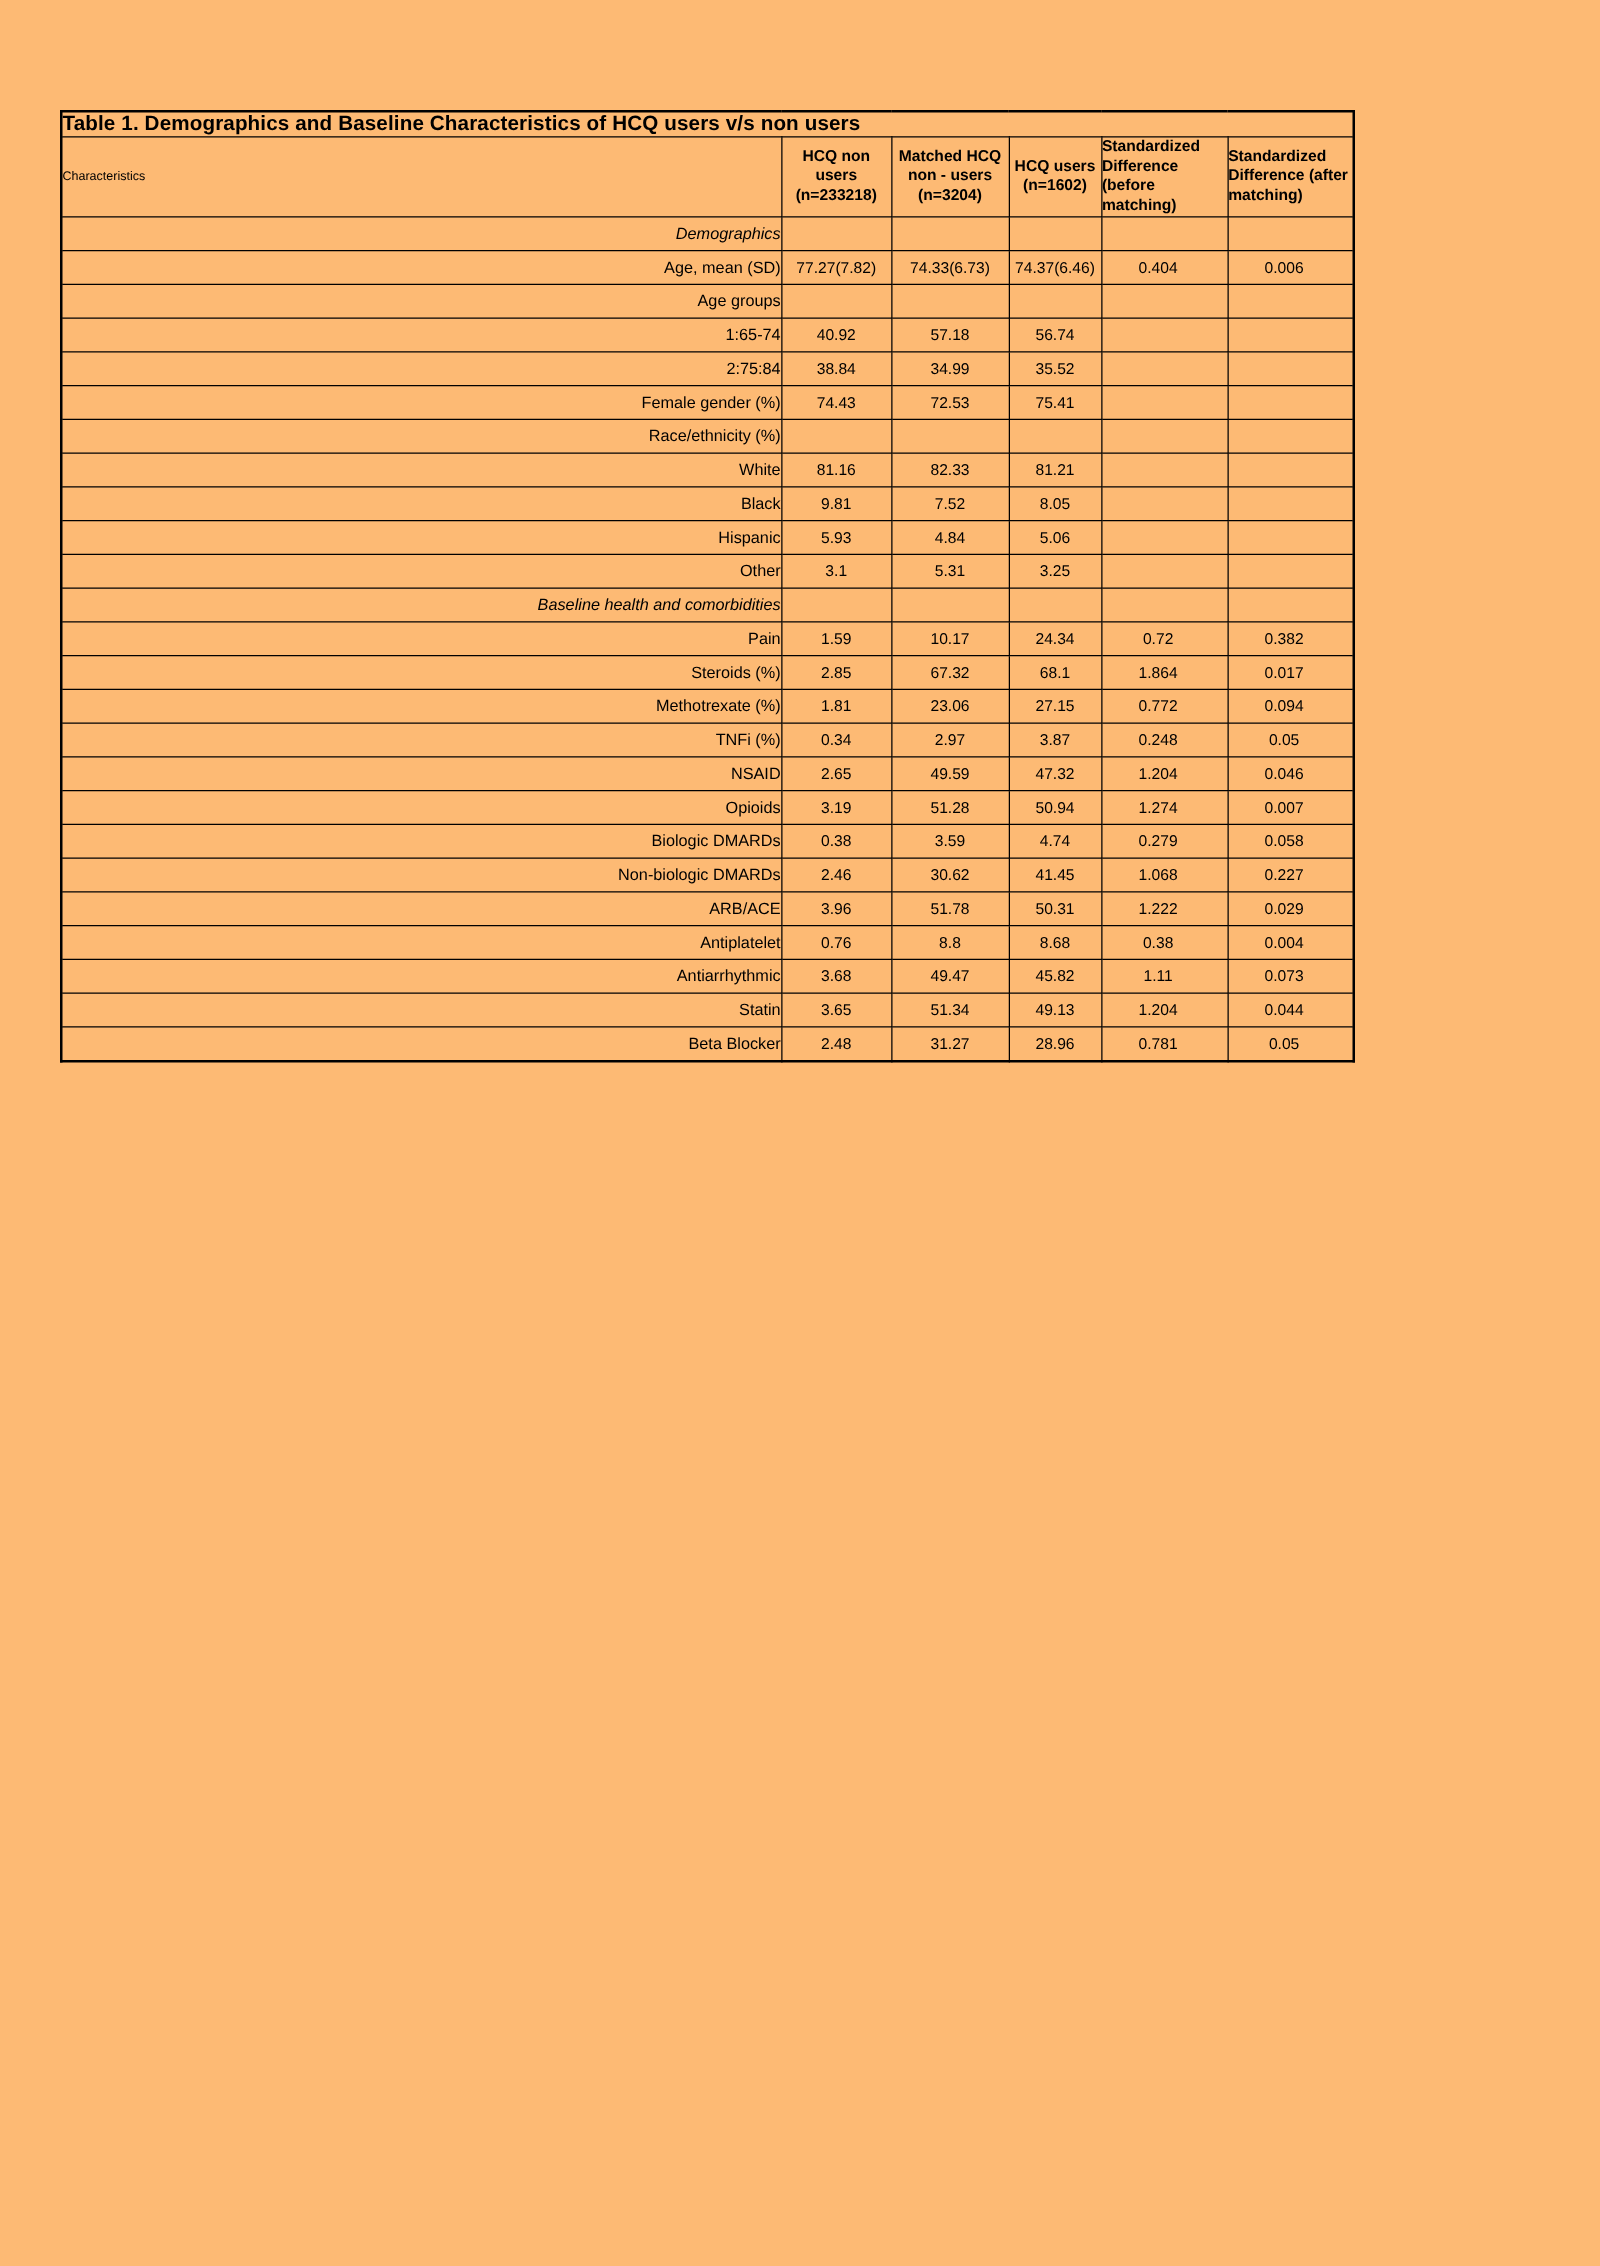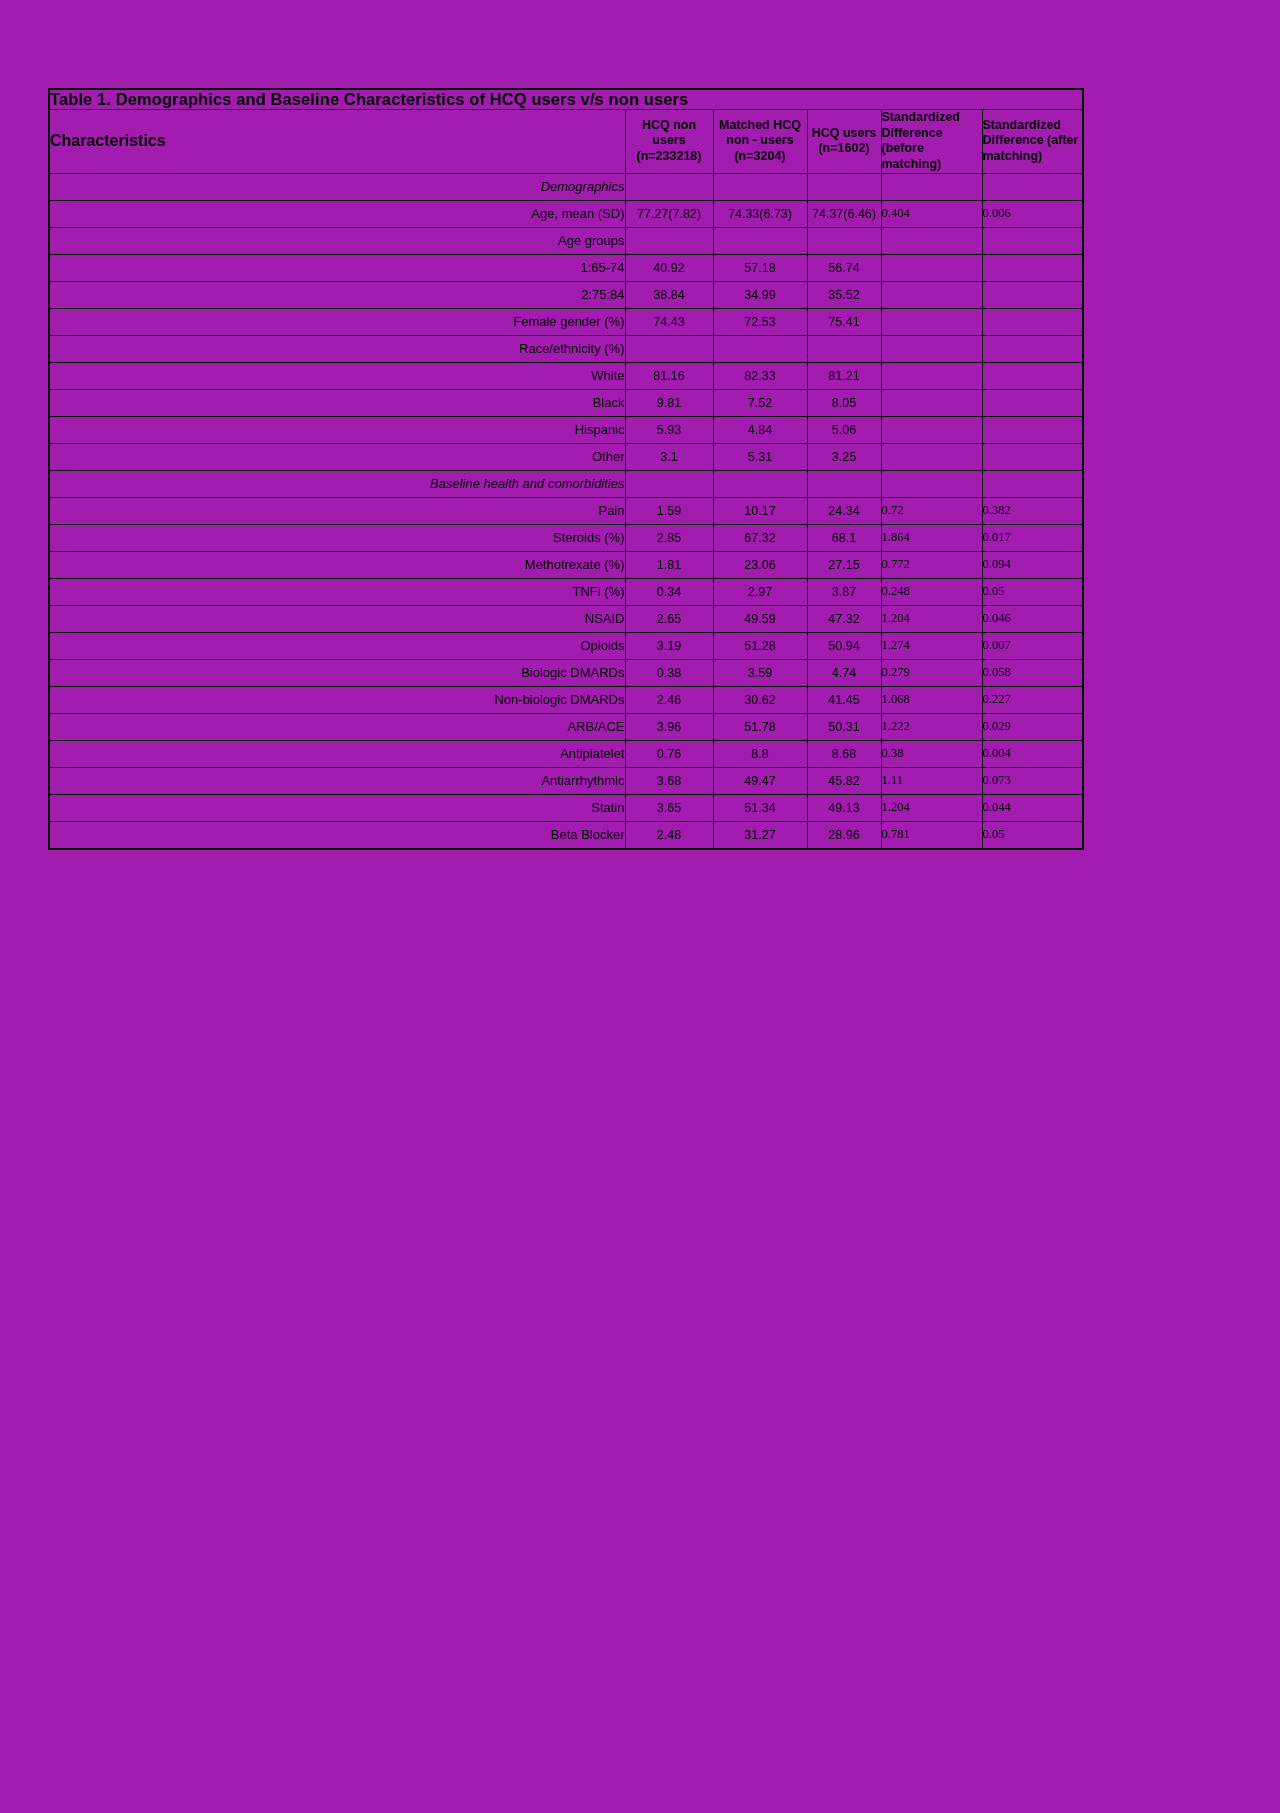--- a/index.html
+++ b/index.html
@@ -13,21 +13,21 @@
     font-family: "Liberation Sans", sans-serif;
     color: #000000;
     position: relative;
   }
   .page {
     position: absolute;
     left: 0;
     top: 0;
     width: 1280px;
     height: 1813px;
-    background: #a21caf;
+    background: #fdba74;
   }
   .table-wrap {
     position: absolute;
     left: 48px;
     top: 88px;
     width: 1034px;
   }
   table.tbl {
     width: 1034px;
     border-collapse: collapse;
@@ -49,22 +49,22 @@
   }
   
   .hdr {
     font-size: 12.5px;
     font-weight: bold;
     text-align: center;
     padding: 6px 4px;
     line-height: 1.25;
   }
   .hdr-left {
-    font-size: 16px;
-    font-weight: bold;
+    font-size: 10px;
+    font-weight: normal;
     text-align: left;
     padding: 6px 9px;
     vertical-align: middle;
   }
   .hdr-tl {
     font-size: 12.5px;
     font-weight: bold;
     text-align: left;
     padding: 6px 7px;
     line-height: 1.25;
@@ -81,23 +81,22 @@
     font-style: italic;
   }
   td.lbl.ind1 { padding-left: 22px; }
   td.lbl.ind2 { padding-left: 36px; margin-top: 34px; }
   td.num {
     font-size: 12.5px;
     text-align: center;
     padding: 9px 5px;
   }
   td.num.right {
-    text-align: left;
+    text-align: center;
     padding-right: 10px;
-    font-family: Liberation Serif, serif;
   }
   tr.tall td { height: 26px; }
 </style>
 </head>
 <body>
 
 <div class="page">
   <div class="table-wrap">
     <table class="tbl">
       <colgroup>

